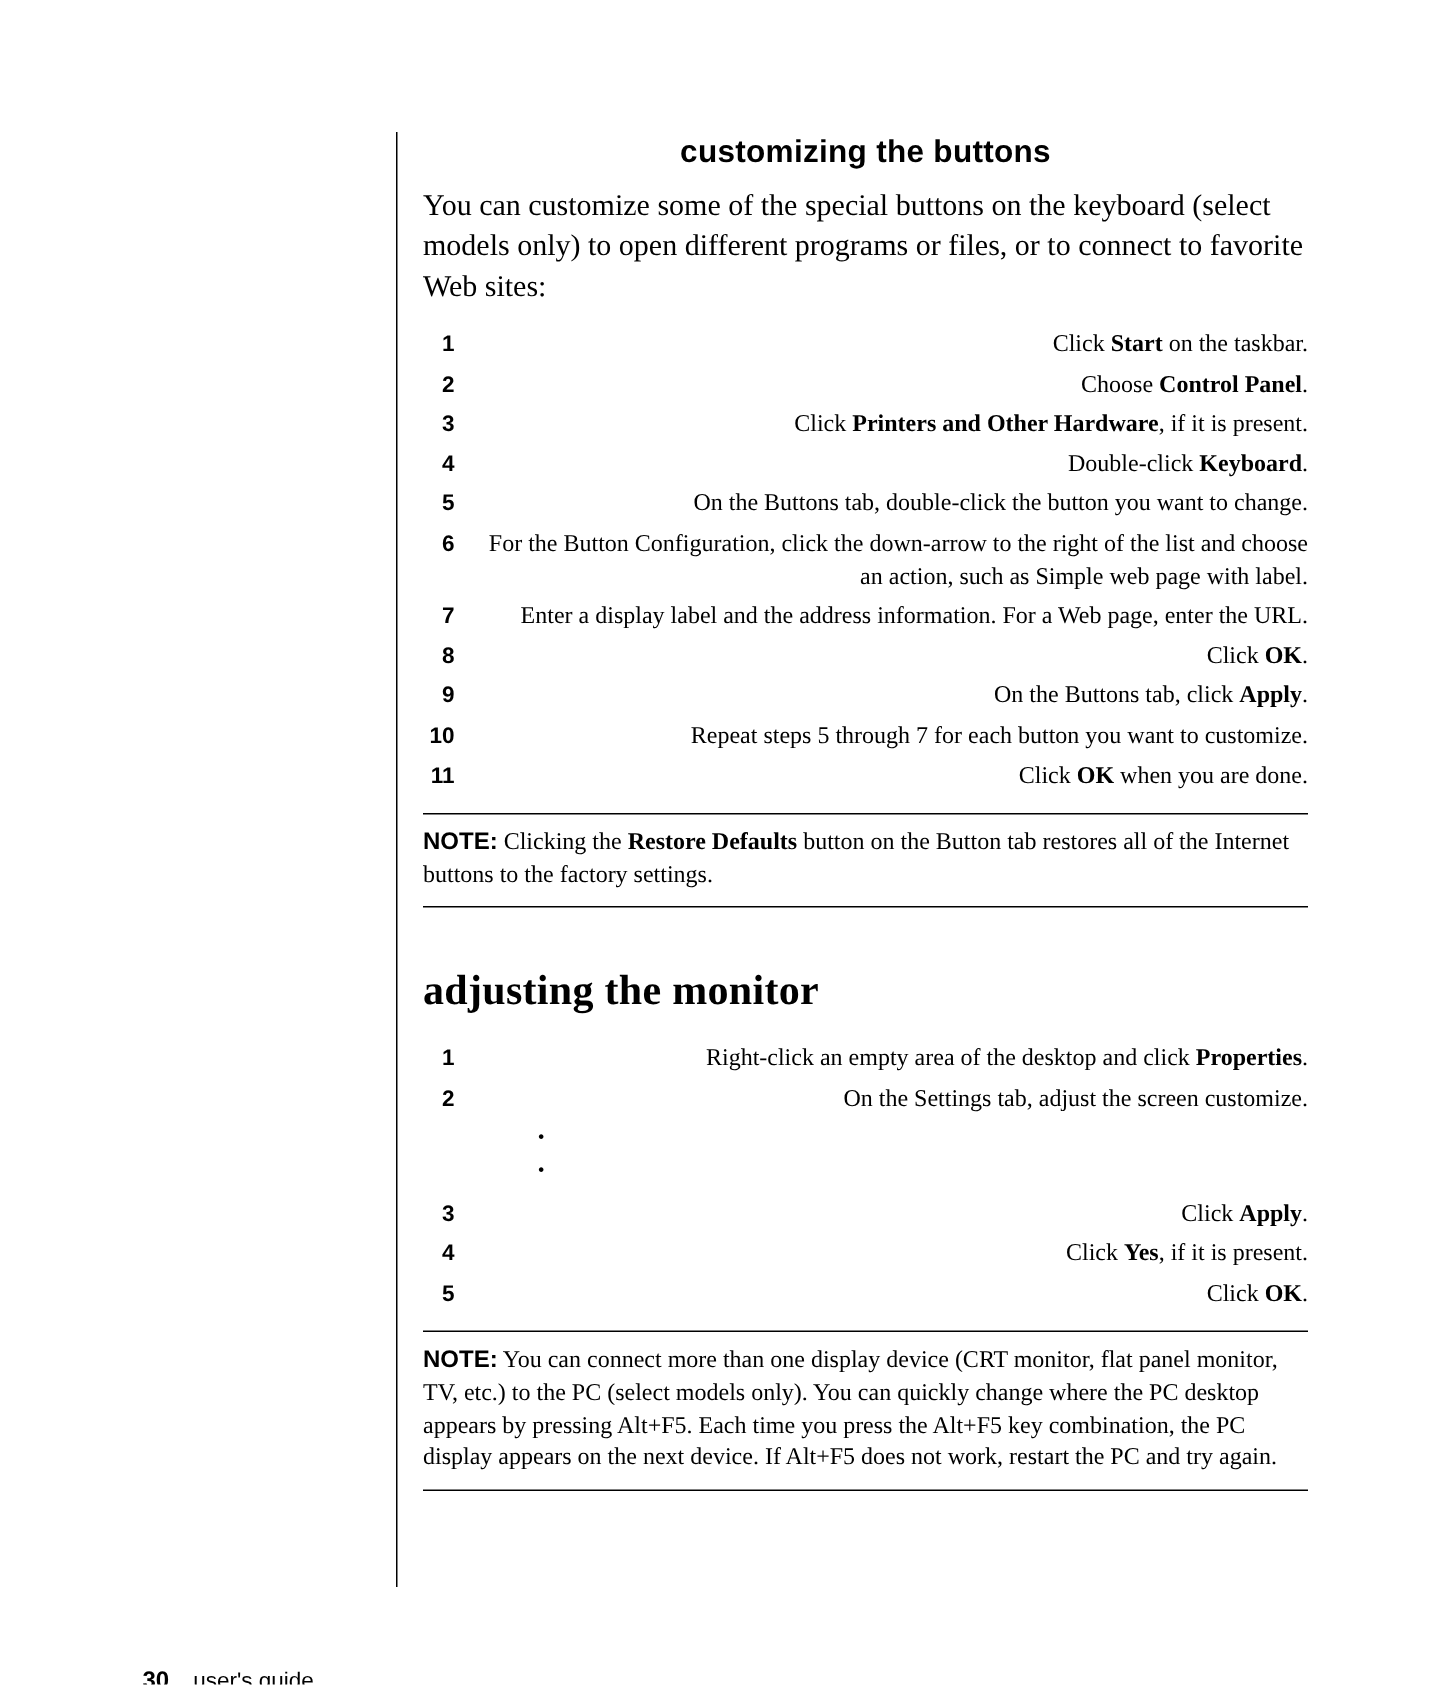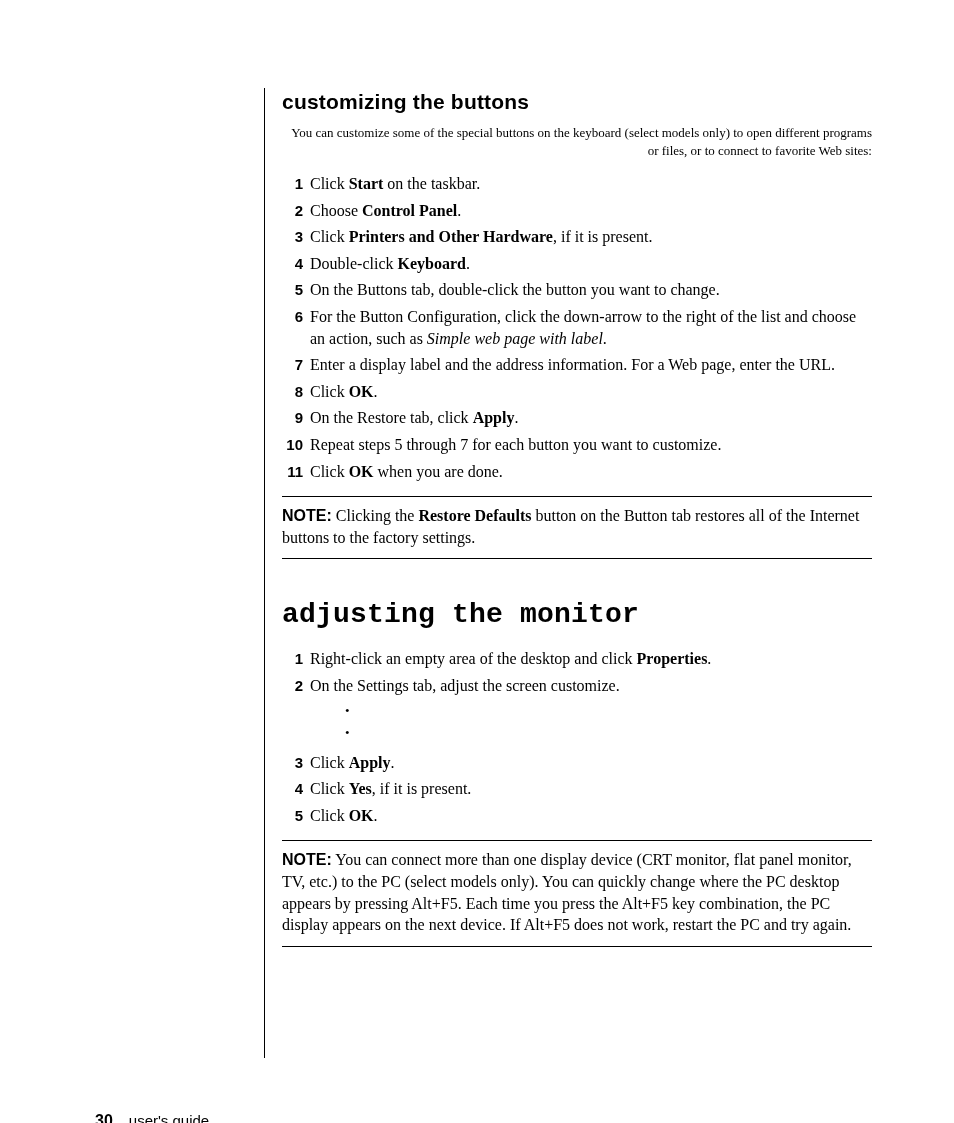--- a/index.html
+++ b/index.html
@@ -28,35 +28,35 @@
     .content {
       margin-left: 282px;
       width: 590px;
     }
     .subheading {
       font-family: 'Lucida Sans', 'Lucida Sans Unicode', Arial, sans-serif;
       font-weight: bold;
       font-size: 21px;
       margin-bottom: 10px;
       letter-spacing: 0.2px;
+      text-align: center;
     }
     .main-heading {
-      font-family: Liberation Mono, monospace;
+      font-family: Liberation Serif, serif;
       font-weight: bold;
       font-size: 28px;
       margin-top: 40px;
       margin-bottom: 18px;
       letter-spacing: 0.2px;
     }
     .body-text {
       font-family: Georgia, 'Times New Roman', serif;
-      font-size: 13px;
+      font-size: 20px;
       line-height: 1.35;
       margin-bottom: 14px;
-      text-align: right;
     }
     .num-list {
       list-style: none;
       margin-bottom: 14px;
     }
     .num-list li {
       display: flex;
       align-items: baseline;
       font-family: Georgia, 'Times New Roman', serif;
       font-size: 16px;
@@ -67,20 +67,21 @@
       font-family: 'Lucida Sans', 'Lucida Sans Unicode', Arial, sans-serif;
       font-weight: bold;
       font-size: 15px;
       width: 28px;
       text-align: right;
       flex-shrink: 0;
       padding-right: 7px;
     }
     .num-list .item-text {
       flex: 1;
+      text-align: right;
     }
     .bullet-sub {
       list-style: none;
       padding-left: 35px;
       margin-top: 5px;
     }
     .bullet-sub li {
       display: flex;
       align-items: baseline;
       font-family: Georgia, 'Times New Roman', serif;
@@ -100,21 +101,21 @@
       margin-bottom: 10px;
       font-family: Georgia, 'Times New Roman', serif;
       font-size: 16px;
       line-height: 1.35;
     }
     .note-label {
       font-family: 'Lucida Sans', 'Lucida Sans Unicode', Arial, sans-serif;
       font-weight: bold;
     }
     .bold-serif { font-weight: bold; }
-    .italic { font-style: italic; }
+    .italic { }
     .footer {
       position: absolute;
       bottom: -7px;
       left: 95px;
       font-size: 16px;
     }
     .page-num {
       font-family: 'Lucida Sans', 'Lucida Sans Unicode', Arial, sans-serif;
       font-weight: bold;
       font-size: 16px;
@@ -164,21 +165,21 @@
         <li>
           <span class="num">7</span>
           <span class="item-text"><span>Enter a display label and the address information. For a Web page, enter the URL.</span></span>
         </li>
         <li>
           <span class="num">8</span>
           <span class="item-text"><span>Click </span><span class="bold-serif">OK</span><span>.</span></span>
         </li>
         <li>
           <span class="num">9</span>
-          <span class="item-text"><span>On the Restore tab, click </span><span class="bold-serif">Apply</span><span>.</span></span>
+          <span class="item-text"><span>On the Buttons tab, click </span><span class="bold-serif">Apply</span><span>.</span></span>
         </li>
         <li>
           <span class="num">10</span>
           <span class="item-text"><span>Repeat steps 5 through 7 for each button you want to customize.</span></span>
         </li>
         <li>
           <span class="num">11</span>
           <span class="item-text"><span>Click </span><span class="bold-serif">OK</span><span> when you are done.</span></span>
         </li>
       </ol>

